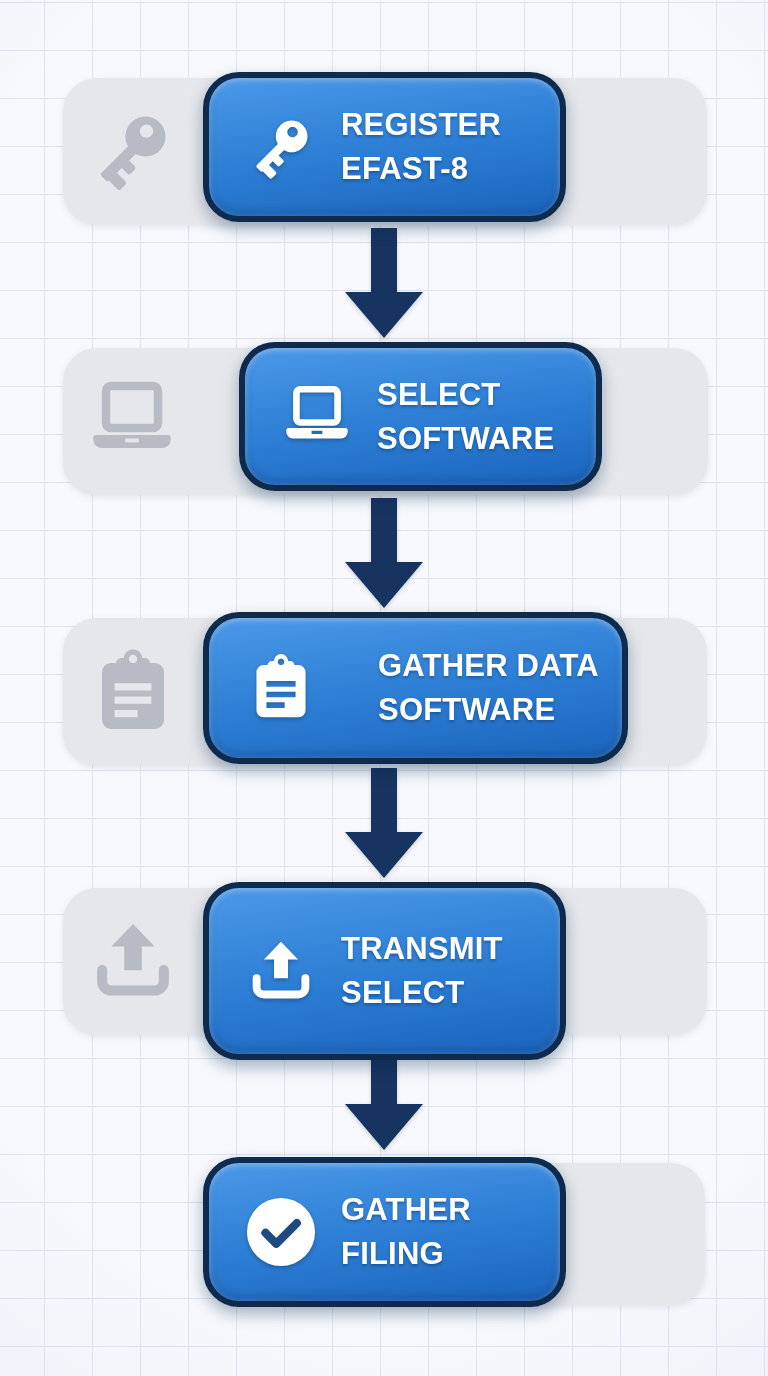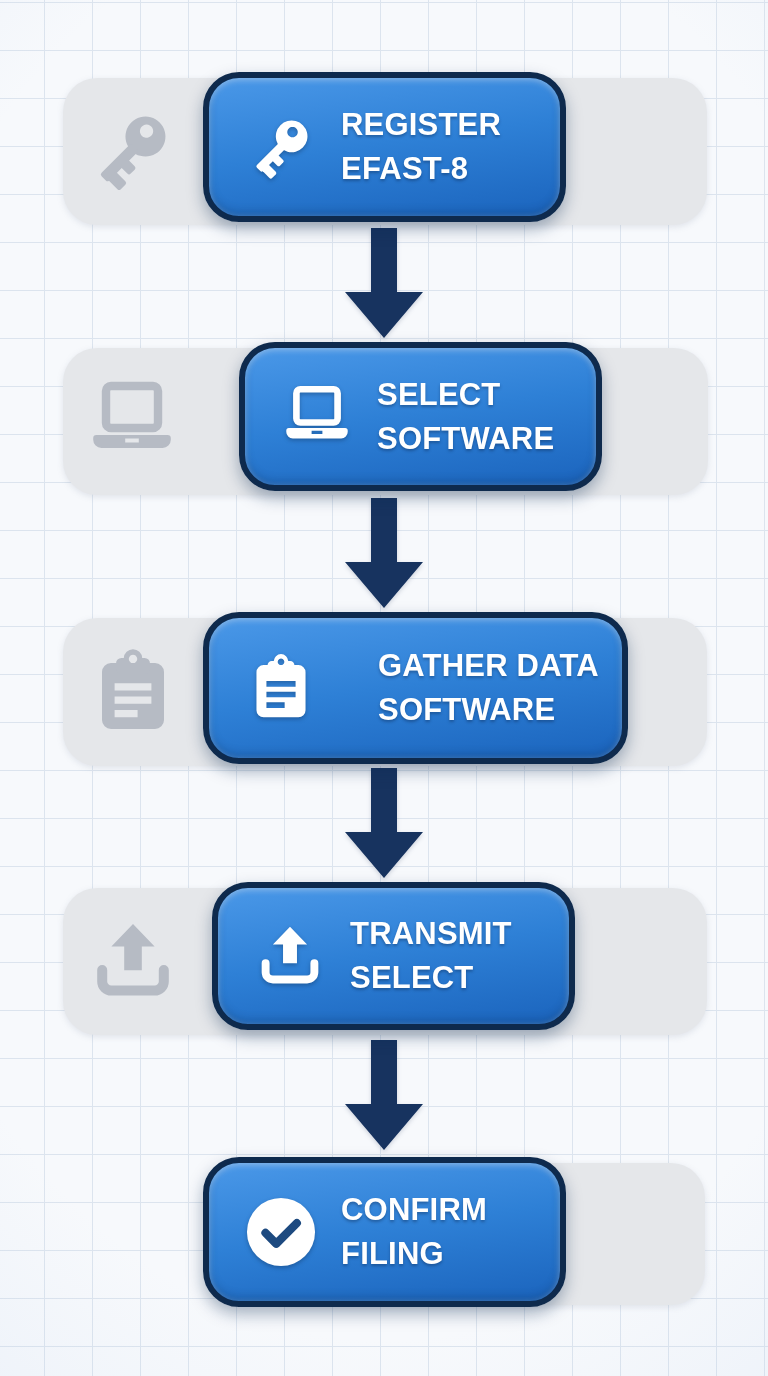--- a/index.html
+++ b/index.html
@@ -56,21 +56,21 @@
   }
   
   .band-1{left:63px;top:78px;width:644px;height:147px;}
   .band-2{left:63px;top:348px;width:645px;height:147px;}
   .band-3{left:63px;top:618px;width:644px;height:148px;}
   .band-4{left:63px;top:888px;width:644px;height:147px;}
   .band-5{left:260px;top:1163px;width:445px;height:142px;}
   .btn-1{left:203px;top:72px;width:363px;height:150px;}
   .btn-2{left:203px;top:342px;width:363px;height:149px;margin-left:36px;}
   .btn-3{left:203px;top:612px;width:425px;height:152px;gap:37px;}
-  .btn-4{left:203px;top:882px;width:363px;height:148px;margin-left:9px;}
+  .btn-4{left:203px;top:882px;width:363px;height:178px;}
   .btn-5{left:203px;top:1157px;width:363px;height:150px;}
   .ghost-1{left:84px;top:102px;}
   .ghost-2{left:84px;top:373px;}
   .ghost-3{left:85px;top:644px;}
   .ghost-4{left:85px;top:913px;}
   .arrow-1{left:345px;top:228px;}
   .arrow-2{left:345px;top:498px;}
   .arrow-3{left:345px;top:768px;}
   .arrow-4{left:345px;top:1040px;}
 </style>
@@ -197,18 +197,18 @@
 
   <div class="band band-5"></div>
   <div class="step-btn btn-5">
     <span class="btn-icon">
       <svg width="76" height="76" viewBox="0 0 48 48">
         <circle cx="24" cy="24" r="21.5" fill="#ffffff"></circle>
         <path d="M14.2 24.6 L21 31.4 L34 18.4" fill="none" stroke="#1d4a80" stroke-width="5.2" stroke-linecap="round" stroke-linejoin="round"></path>
       </svg>
     </span>
     <span class="btn-label">
-      <span>CONFIRM</span>
+      <span>GATHER</span>
       <span>FILING</span>
     </span>
   </div>
 
 </div>
 
 </body></html>

